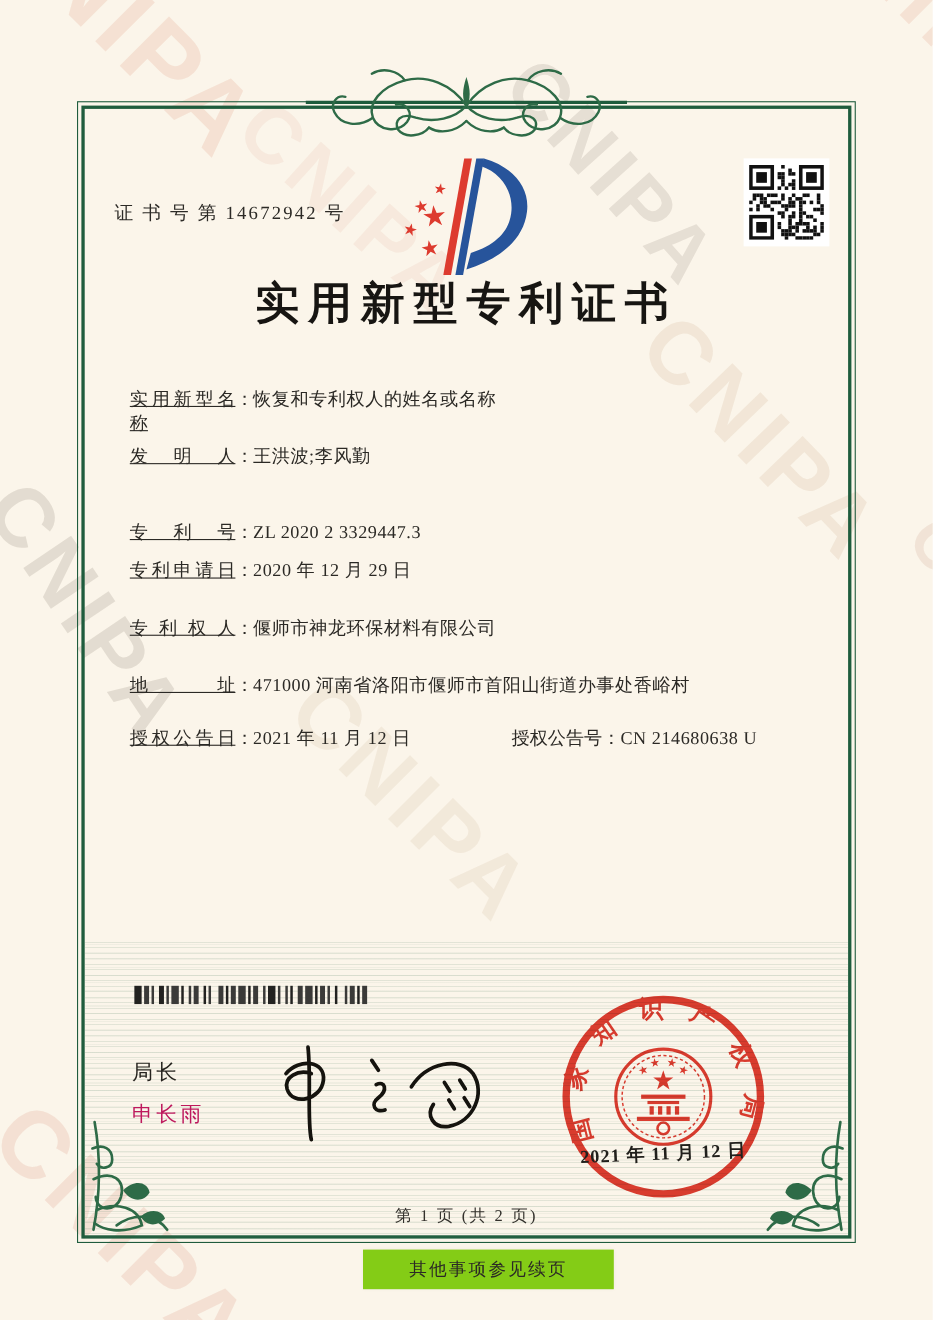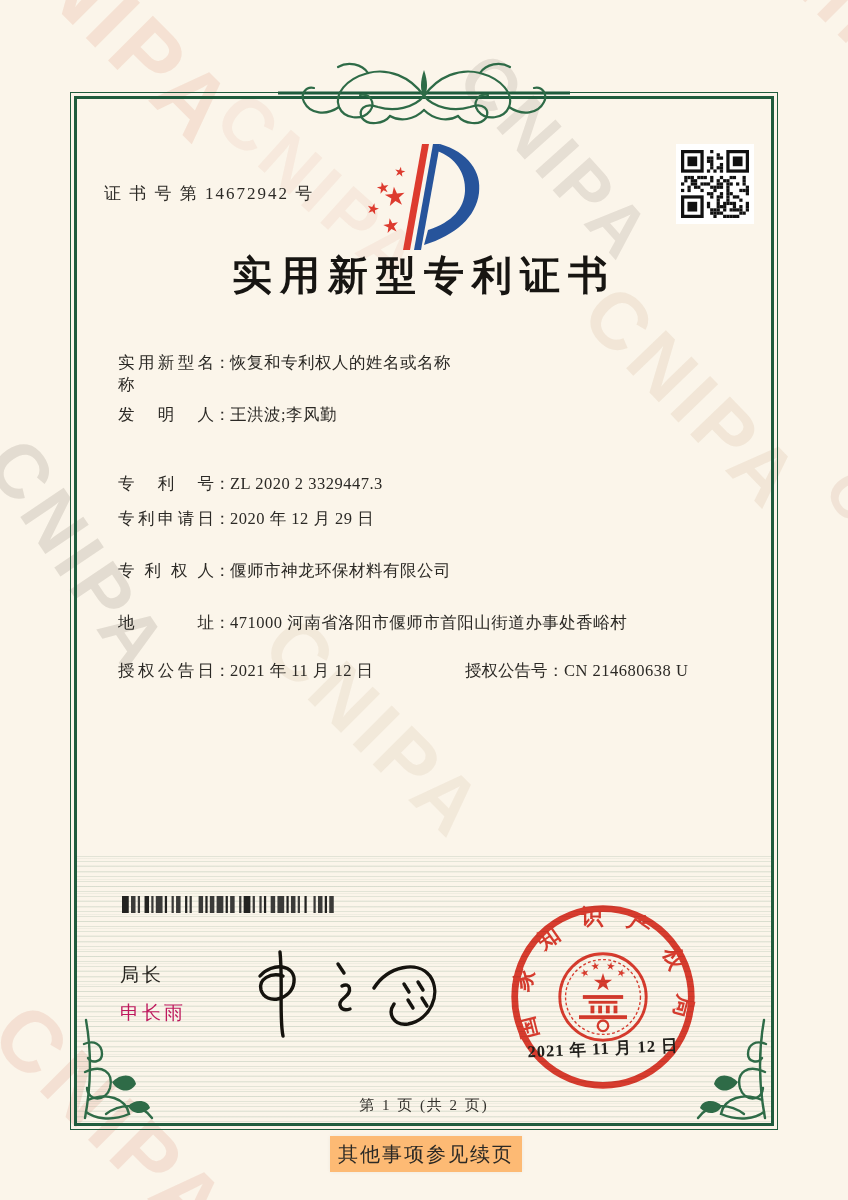--- a/index.html
+++ b/index.html
@@ -33,37 +33,37 @@
   }
   
   .cert-no{left:104px; top:138px; font-size:17px; letter-spacing:2px; color:#2c2a26;margin-top:44px;}
   .title{
     left:0; right:0; top:248px; text-align:center;
     font-size:40px; font-weight:600; letter-spacing:8px; color:#171512;
   }
   .field-row{left:118px; width:640px; font-size:16.5px; color:#2b2925;}
   .field-label{
     display:inline-block; width:96px; vertical-align:top;
-    text-align:justify; text-align-last:justify;
+    text-align:justify; text-align-last:justify;text-decoration:underline;
   }
   .field-colon{display:inline-block; width:16px;}
   .field-value{letter-spacing:0.5px;}
   .grant-second{position:absolute; left:337px; top:0; white-space:nowrap;margin-left:10px;}
   .body-text{
     left:118px; top:698px; width:630px; font-size:16px; line-height:25.8px;
     text-align:justify; color:#2b2925;
   }
   .body-text p{margin:0; text-indent:2em;}
   .sig-title{left:120px; top:962px; font-size:19px; font-family:"Liberation Sans","DejaVu Sans",sans-serif; color:#26241f; letter-spacing:3px;}
   .sig-name{left:120px; top:1000px; font-size:19px; font-family:"Liberation Sans","DejaVu Sans",sans-serif; color:#be185d; letter-spacing:3px;}
   .page-num{left:0; right:0; top:1096px; text-align:center; font-size:15px; letter-spacing:2px; color:#33312c;}
   .note-box{
-    left:330px; top:1136px; width:192px; height:36px; background:#fdba74;
+    left:330px; top:1136px; width:228px; height:36px; background:#84cc16;
     display:flex; align-items:center; justify-content:center;
-    font-size:20px; letter-spacing:2px; color:#2b2925;
+    font-size:16px; letter-spacing:2px; color:#2b2925;
     box-shadow:0 0 4px rgba(0,0,0,0.05);
   }
   .qr-pad{left:676px; top:144px; width:78px; height:80px; background:#ffffff;}
   .qr-pad svg{margin:6px 5px;}
   .seal-wrap{left:507px; top:901px; width:192px; height:192px; mix-blend-mode:multiply; opacity:0.95;}
   .seal-date{
     left:512px; top:1038px; width:182px; text-align:center;
     font-size:16.5px; font-weight:600; letter-spacing:1px; color:#21201c;
     transform:rotate(-2.5deg);
   }

